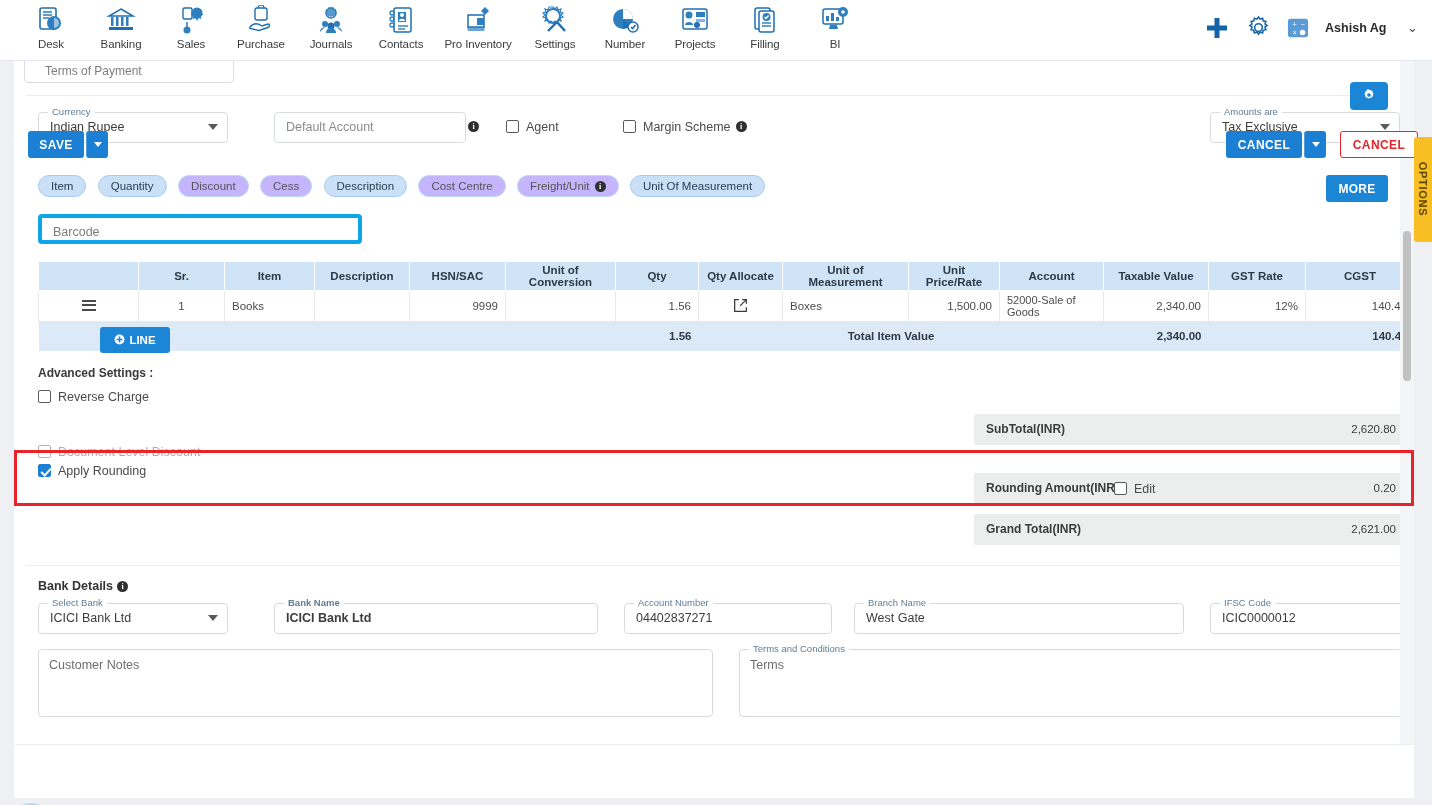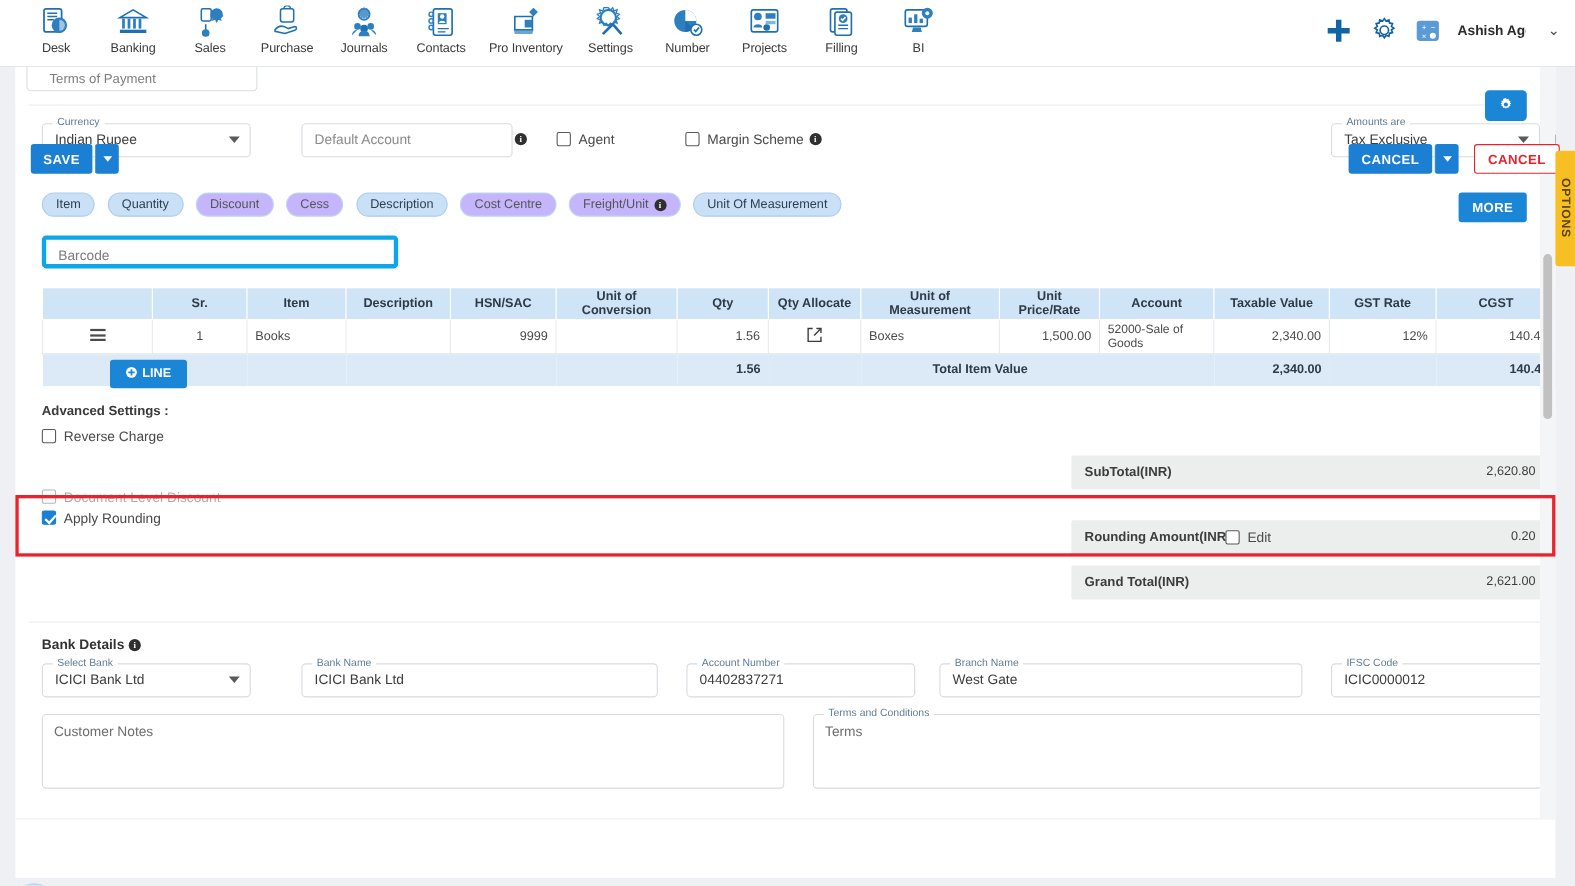--- a/index.html
+++ b/index.html
@@ -662,21 +662,21 @@
     <div id="banktitle">
       <span>Bank Details</span><span class="infoi">i</span>
     </div>
 
     <div id="bankfields">
       <div class="mdfield" style="left:24px; top:8px; width:190px;">
         <span class="mdlabel">Select Bank</span>
         <span class="mdvalue">ICICI Bank Ltd</span>
         <span class="mdcaret"></span>
       </div>
-      <div class="mdfield" style="left:260px; top:8px; width:324px;">
+      <div class="mdfield" style="left:260px; top:8px; width:324px;font-weight:bold;">
         <span class="mdlabel">Bank Name</span>
         <span class="mdvalue">ICICI Bank Ltd</span>
       </div>
       <div class="mdfield" style="left:610px; top:8px; width:208px;">
         <span class="mdlabel">Account Number</span>
         <span class="mdvalue">04402837271</span>
       </div>
       <div class="mdfield" style="left:840px; top:8px; width:330px;">
         <span class="mdlabel">Branch Name</span>
         <span class="mdvalue">West Gate</span>

